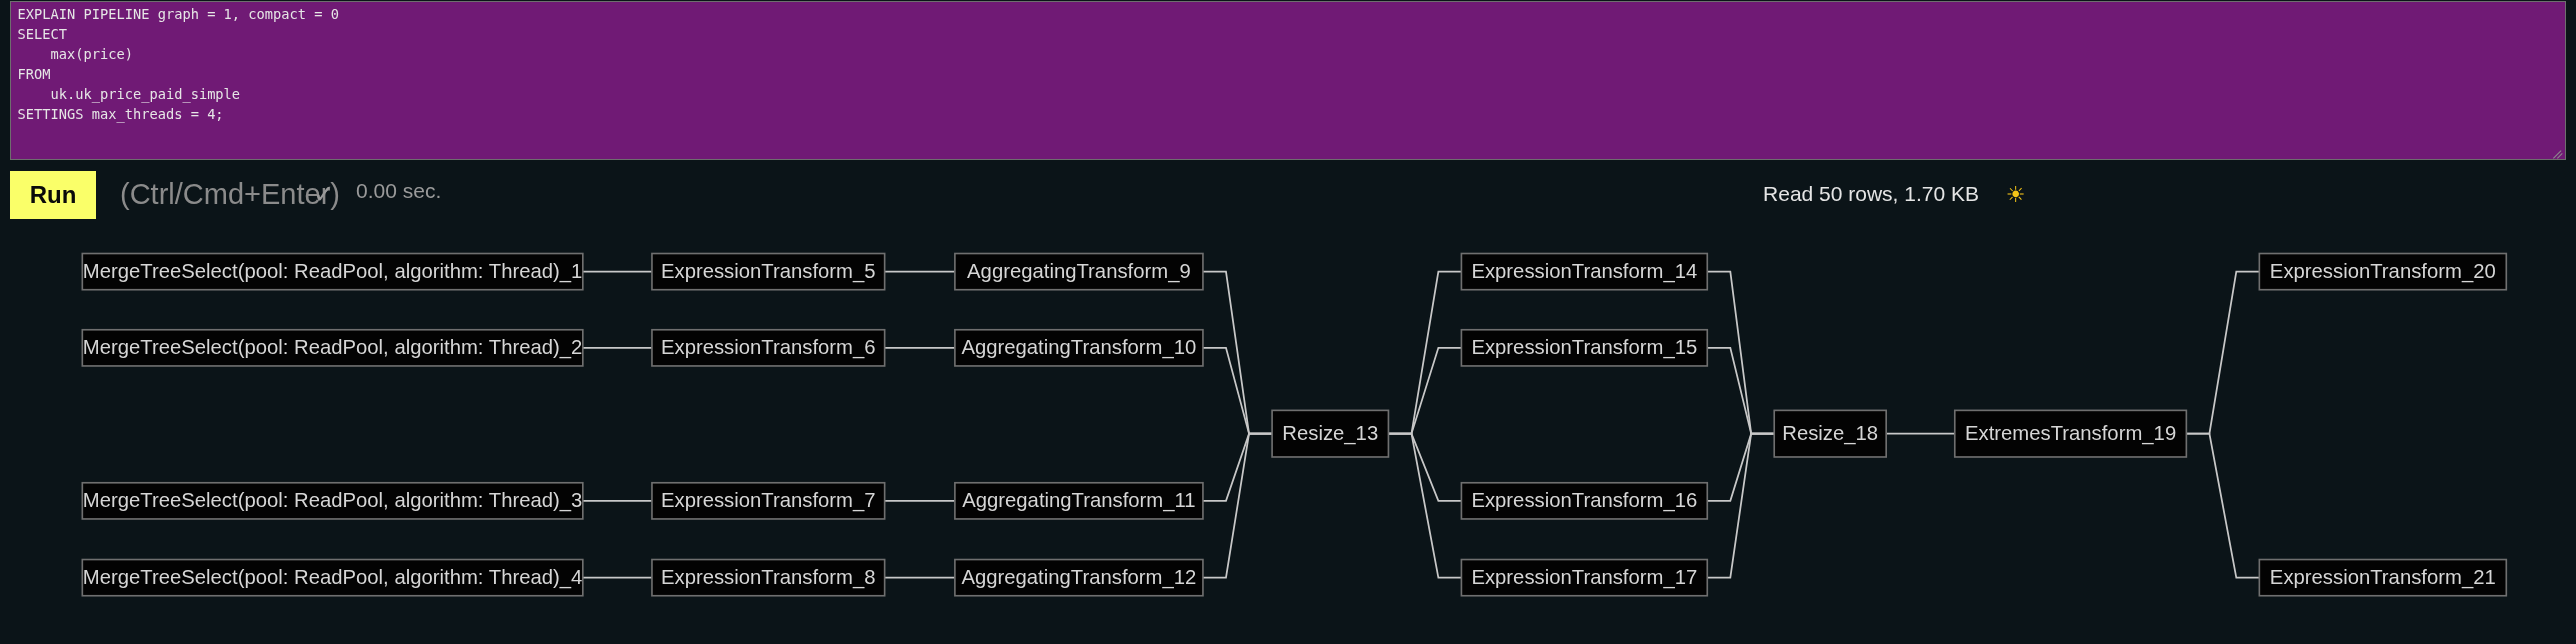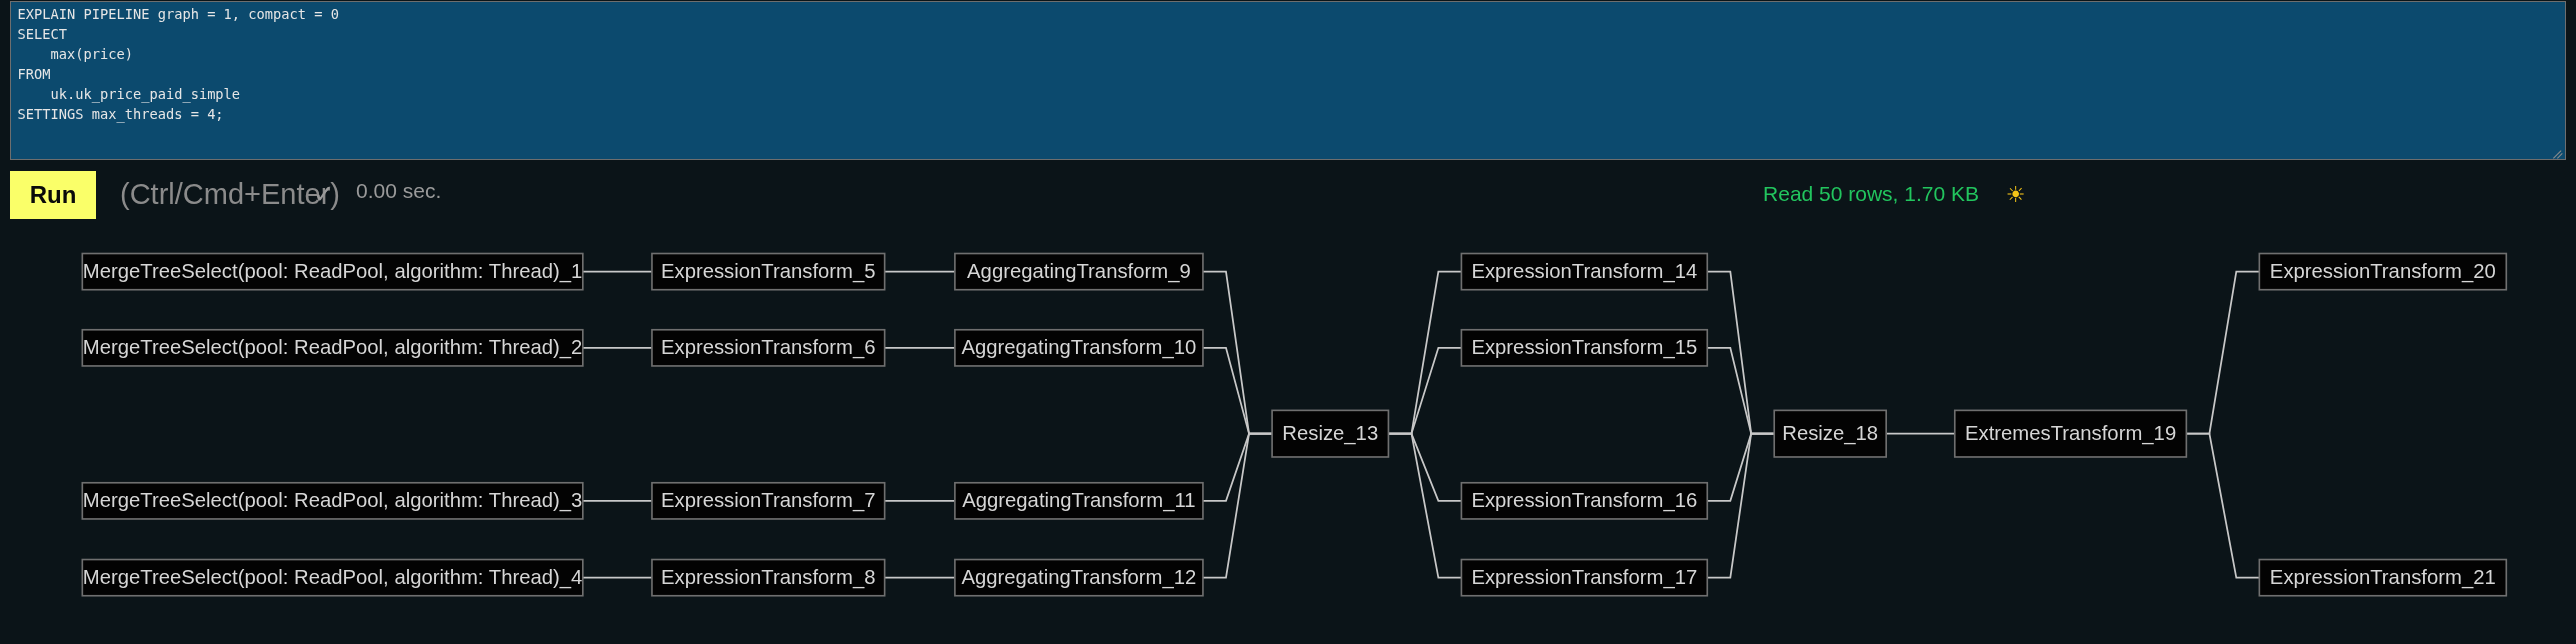--- a/index.html
+++ b/index.html
@@ -12,21 +12,21 @@
   }
   #app { position: relative; width: 2576px; height: 644px; background: #0b1418; }
 
   
   .editor-wrap {
     position: absolute; left: 10px; top: 1.1px;
     width: 2556px; height: 159px;
   }
   .editor {
     width: 100%; height: 100%;
-    background: #0c4a6e;
+    background: #701a75;
     border: 0.5px solid #6e6e6e;
     color: #e6e6e6;
     font-family: "DejaVu Sans Mono", "Liberation Mono", monospace;
     font-size: 13.7px;
     line-height: 20px;
     padding: 2.2px 5.5px 2.2px 6.6px;
     white-space: pre;
     resize: none;
     outline: none;
     overflow: hidden;
@@ -69,21 +69,21 @@
     position: absolute; left: 313px; top: 13px;
     color: #9a9a9a; font-size: 26px; line-height: 32px;
   }
   .timing {
     position: absolute; left: 356px; top: 12px;
     color: #9a9a9a; font-size: 21px; line-height: 28.5px;
     white-space: nowrap;
   }
   .stats {
     position: absolute; right: 65px; top: 15.4px;
-    color: #22c55e; font-size: 21px; line-height: 28.5px;
+    color: #e5e5e5; font-size: 21px; line-height: 28.5px;
     white-space: nowrap; text-align: right; margin-left: 7px;
   }
   .theme-toggle {
     position: absolute; right: 13px; top: 14.3px;
     width: 31px; height: 31px; line-height: 31px;
     text-align: center; font-size: 22px; cursor: pointer;
     color: #f5c518;
   }
 
   

